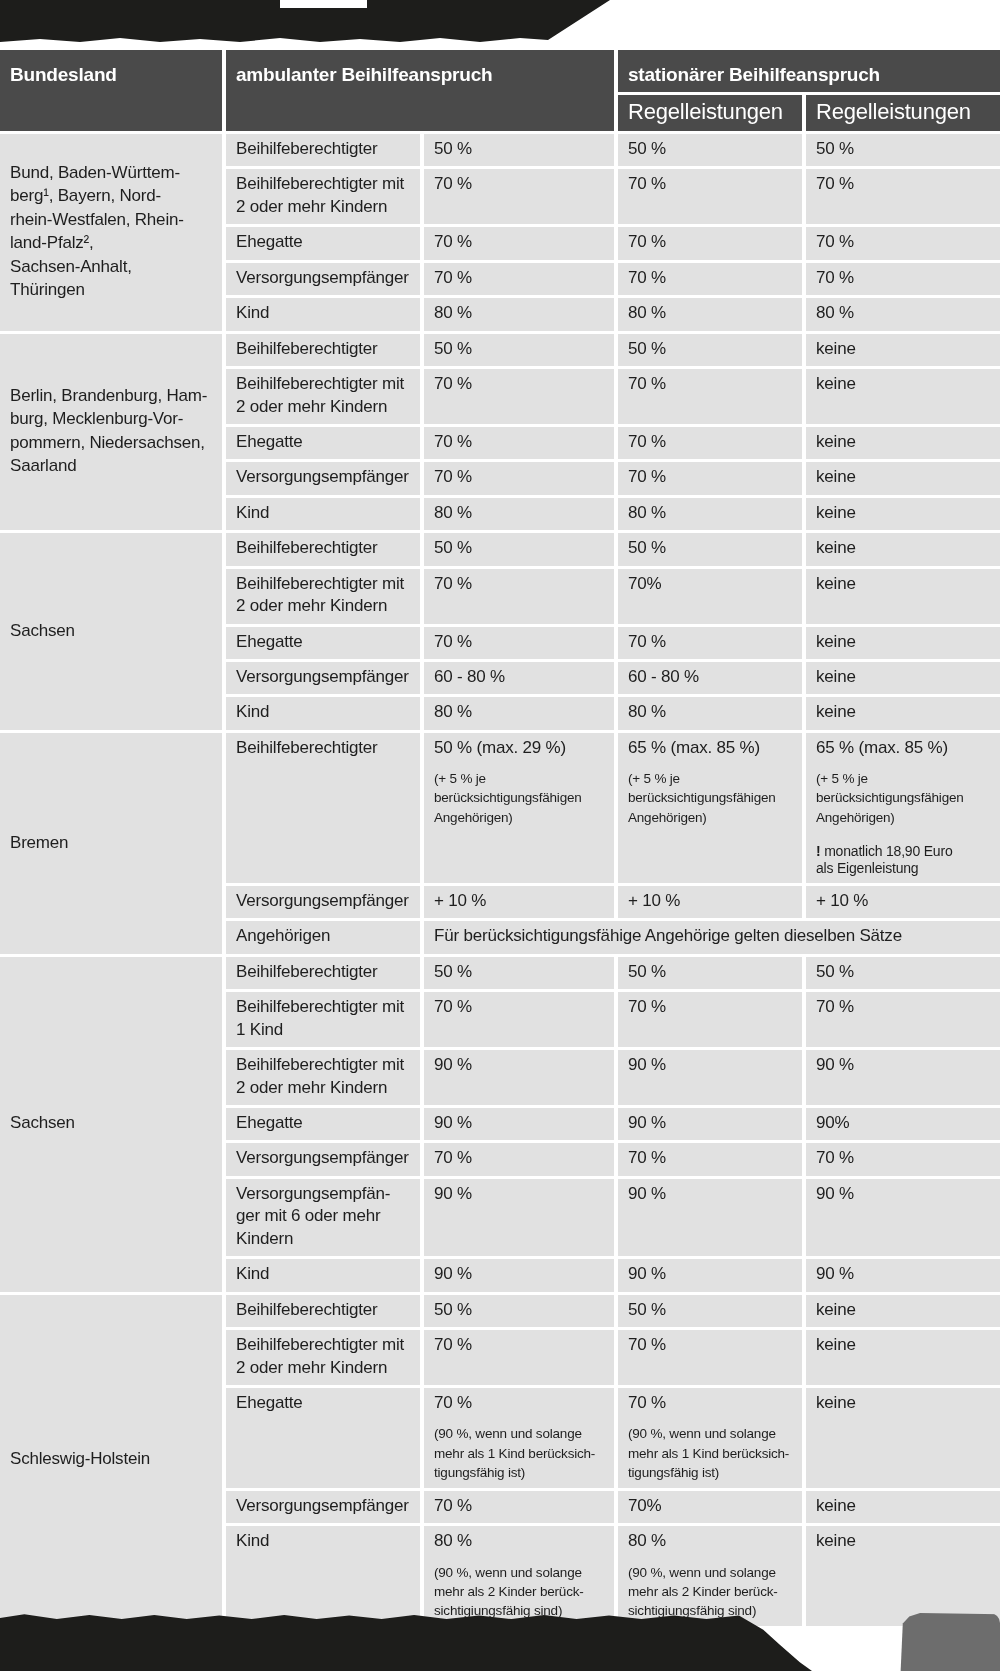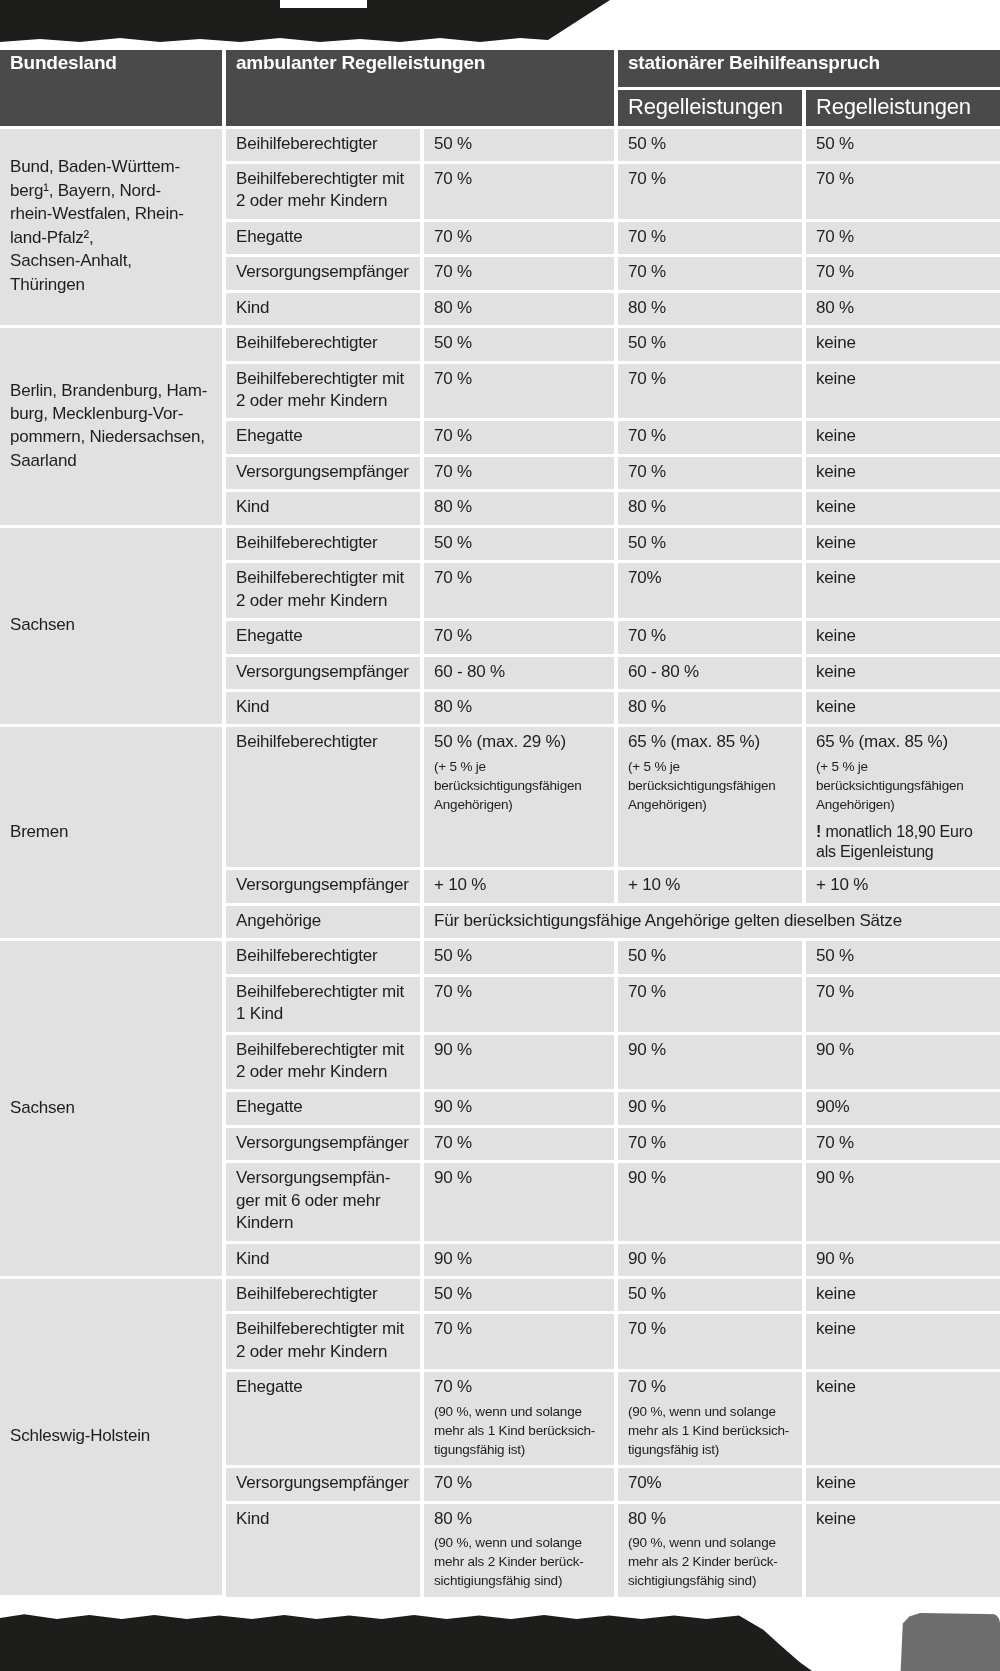--- a/index.html
+++ b/index.html
@@ -48,21 +48,21 @@
   .beihilfe-table tr > *:first-child { border-left: 0; }
   .beihilfe-table tr > *:last-child { border-right: 0; }
   .beihilfe-table thead tr:first-child > * { border-top: 0; }
   .beihilfe-table tbody tr:last-child > * { border-bottom: 0; }
 
   .beihilfe-table th {
     background: #4a4a4a;
     color: #ffffff;
     font-size: 19px;
     font-weight: bold;
-    padding: 2px 10px 6px 10px;
+    padding: 14px 10px 6px 10px;
   }
   .beihilfe-table thead tr:first-child { height: 38px; }
   .beihilfe-table thead tr:nth-child(2) { height: 30px; }
   .beihilfe-table th.sub {
     font-weight: normal;
     font-size: 22px;
     padding-top: 4px;
   }
 
   .beihilfe-table td {
@@ -74,26 +74,26 @@
   }
   td.bundesland {
     vertical-align: middle;
     line-height: 1.38;
   }
   td.person { }
   td.val .main { }
   td.val .note {
     font-size: 13.5px;
     line-height: 1.42;
-    margin-top: 3px;
+    margin-top: 10px;
   }
   td.val .extra {
-    font-size: 16px;
+    font-size: 14px;
     line-height: 1.22;
-    margin-top: 8px;
+    margin-top: 16px;
   }
   td.span-cell { }
 
   
   .bottom-strip {
     position: absolute;
     left: 0; right: 0; bottom: 0;
     height: 59px;
   }
   .bottom-banner {
@@ -130,21 +130,21 @@
     <colgroup>
       <col style="width:224px">
       <col style="width:198px">
       <col style="width:194px">
       <col style="width:188px">
       <col style="width:196px">
     </colgroup>
     <thead>
       <tr>
         <th rowspan="2">Bundesland</th>
-        <th colspan="2" rowspan="2">ambulanter Regelleistungen</th>
+        <th colspan="2" rowspan="2">ambulanter Beihilfeanspruch</th>
         <th colspan="2">stationärer Beihilfeanspruch</th>
       </tr>
       <tr>
         <th class="sub">Regelleistungen</th>
         <th class="sub">Regelleistungen</th>
       </tr>
     </thead>
     <tbody id="table-body">
         <tr>
           <td class="bundesland" rowspan="5">Bund, Baden-Württem-
@@ -264,21 +264,21 @@
 Angehörigen)</div><div class="extra"><b>!</b> monatlich 18,90 Euro
 als Eigenleistung</div></td>
         </tr>
         <tr>
           <td class="person">Versorgungsempfänger</td>
           <td class="val">+ 10 %</td>
           <td class="val">+ 10 %</td>
           <td class="val">+ 10 %</td>
         </tr>
         <tr>
-          <td class="person">Angehörige</td>
+          <td class="person">Angehörigen</td>
           <td class="span-cell" colspan="3">Für berücksichtigungsfähige Angehörige gelten dieselben Sätze</td>
         </tr>
         <tr>
           <td class="bundesland" rowspan="7">Sachsen</td>
           <td class="person">Beihilfeberechtigter</td>
           <td class="val">50 %</td>
           <td class="val">50 %</td>
           <td class="val">50 %</td>
         </tr>
         <tr>

